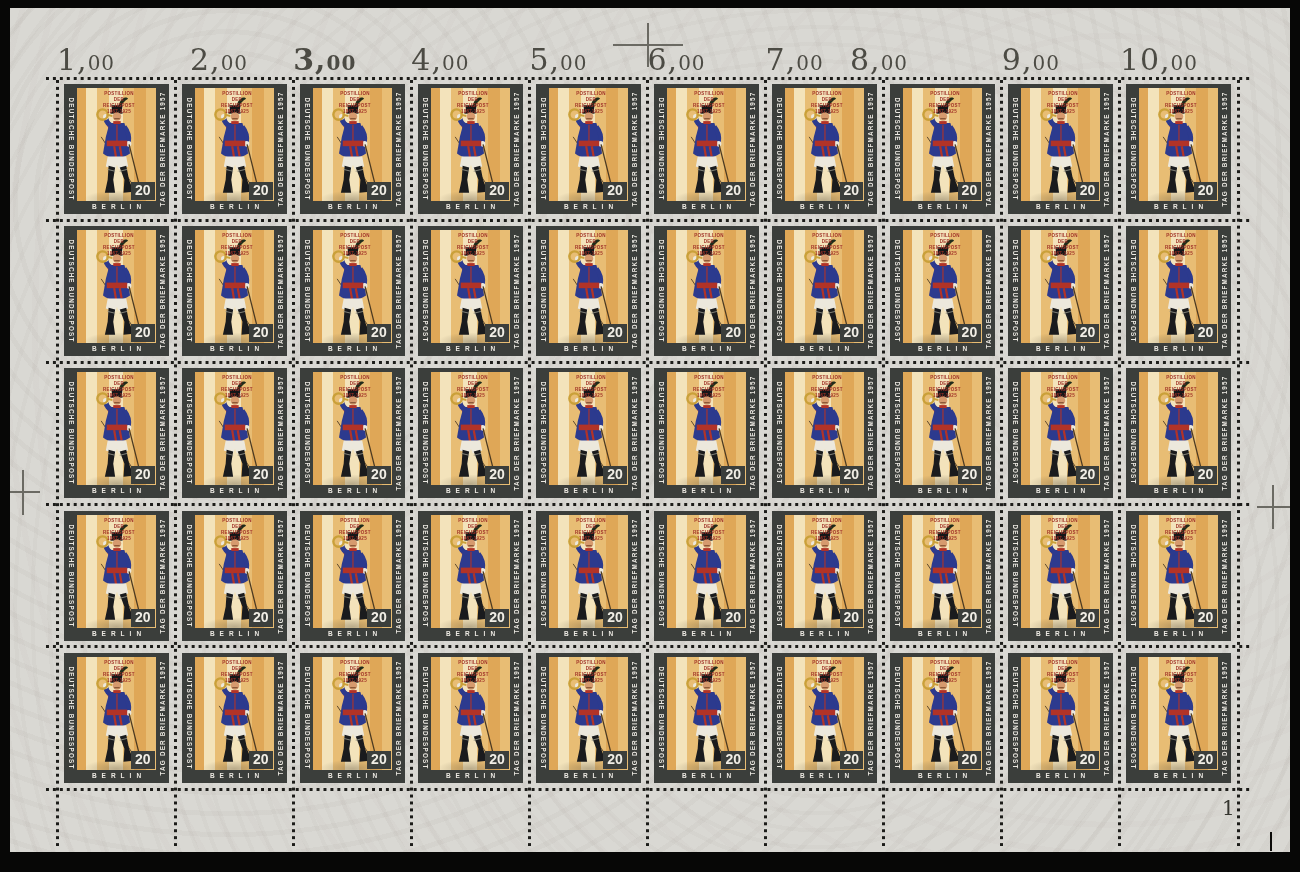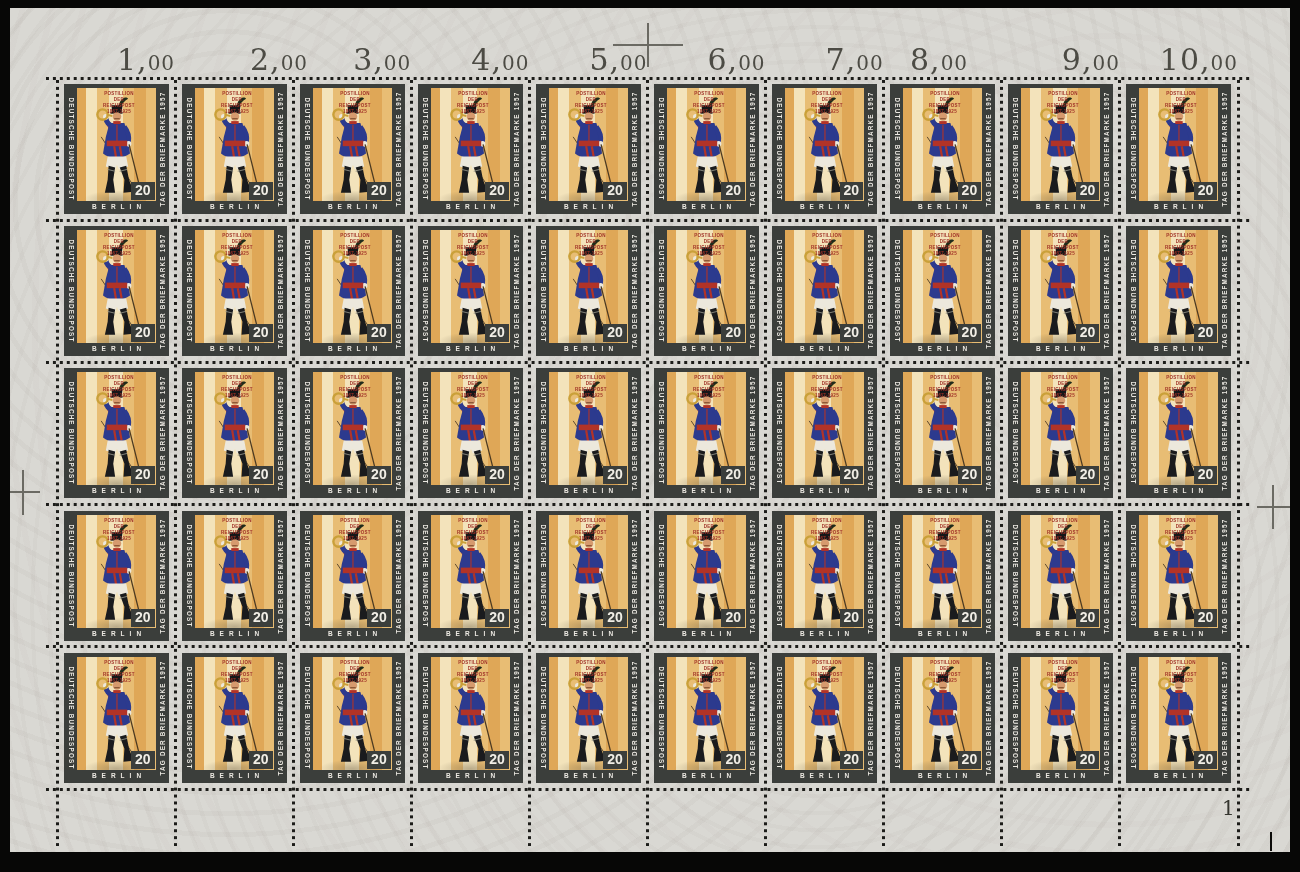--- a/index.html
+++ b/index.html
@@ -27,21 +27,21 @@
     background-size:6.95px 5px;background-position:0 50%;background-repeat:repeat-x;
   }
   .perf-col{
     position:absolute;width:5px;
     background-image:radial-gradient(circle, #1c1c19 1.5px, rgba(0,0,0,0) 1.9px);
     background-size:5px 6.95px;background-position:50% 0;background-repeat:repeat-y;
   }
   
   .col-label{
     position:absolute;top:34px;height:36px;line-height:36px;
-    text-align:right;color:#4c4b44;
+    text-align:left;color:#4c4b44;
     font-family:"DejaVu Serif","Liberation Serif",serif;
     letter-spacing:1px;
   }
   .col-label .whole{font-size:30px;}
   .col-label .dec{font-size:20px;}
   
   .cross-bar{position:absolute;background:#6b6a63;}
   .sheet-number{
     position:absolute;left:1212px;top:788px;
     font-family:"DejaVu Serif","Liberation Serif",serif;
@@ -157,21 +157,21 @@
         <div class="perf-row" style="left: 34px; top: 67.5px; width: 1208px;"></div>
         <div class="perf-row" style="left: 34px; top: 209.7px; width: 1208px;"></div>
         <div class="perf-row" style="left: 34px; top: 351.9px; width: 1208px;"></div>
         <div class="perf-row" style="left: 34px; top: 494.1px; width: 1208px;"></div>
         <div class="perf-row" style="left: 34px; top: 636.3px; width: 1208px;"></div>
         <div class="perf-row" style="left: 34px; top: 778.5px; width: 1208px;"></div>
       </div>
     <div id="labels">
         <div class="col-label" style="left: 47px; width: 118.1px;"><span class="whole">1,</span><span class="dec">00</span></div>
         <div class="col-label" style="left: 180px; width: 118.1px;"><span class="whole">2,</span><span class="dec">00</span></div>
-        <div class="col-label" style="left: 283.2px; width: 118.1px;"><span class="whole">3,</span><span class="dec">00</span></div>
+        <div class="col-label" style="left: 283.2px; width: 118.1px; font-weight: bold;"><span class="whole">3,</span><span class="dec">00</span></div>
         <div class="col-label" style="left: 401.3px; width: 118.1px;"><span class="whole">4,</span><span class="dec">00</span></div>
         <div class="col-label" style="left: 519.4px; width: 118.1px;"><span class="whole">5,</span><span class="dec">00</span></div>
         <div class="col-label" style="left: 637.5px; width: 118.1px;"><span class="whole">6,</span><span class="dec">00</span></div>
         <div class="col-label" style="left: 755.6px; width: 118.1px;"><span class="whole">7,</span><span class="dec">00</span></div>
         <div class="col-label" style="left: 840px; width: 118.1px;"><span class="whole">8,</span><span class="dec">00</span></div>
         <div class="col-label" style="left: 991.8px; width: 118.1px;"><span class="whole">9,</span><span class="dec">00</span></div>
         <div class="col-label" style="left: 1109.9px; width: 118.1px;"><span class="whole">10,</span><span class="dec">00</span></div>
       </div>
     <div id="stamps">
         <div class="stamp" style="left: 53.5px; top: 76px;">

